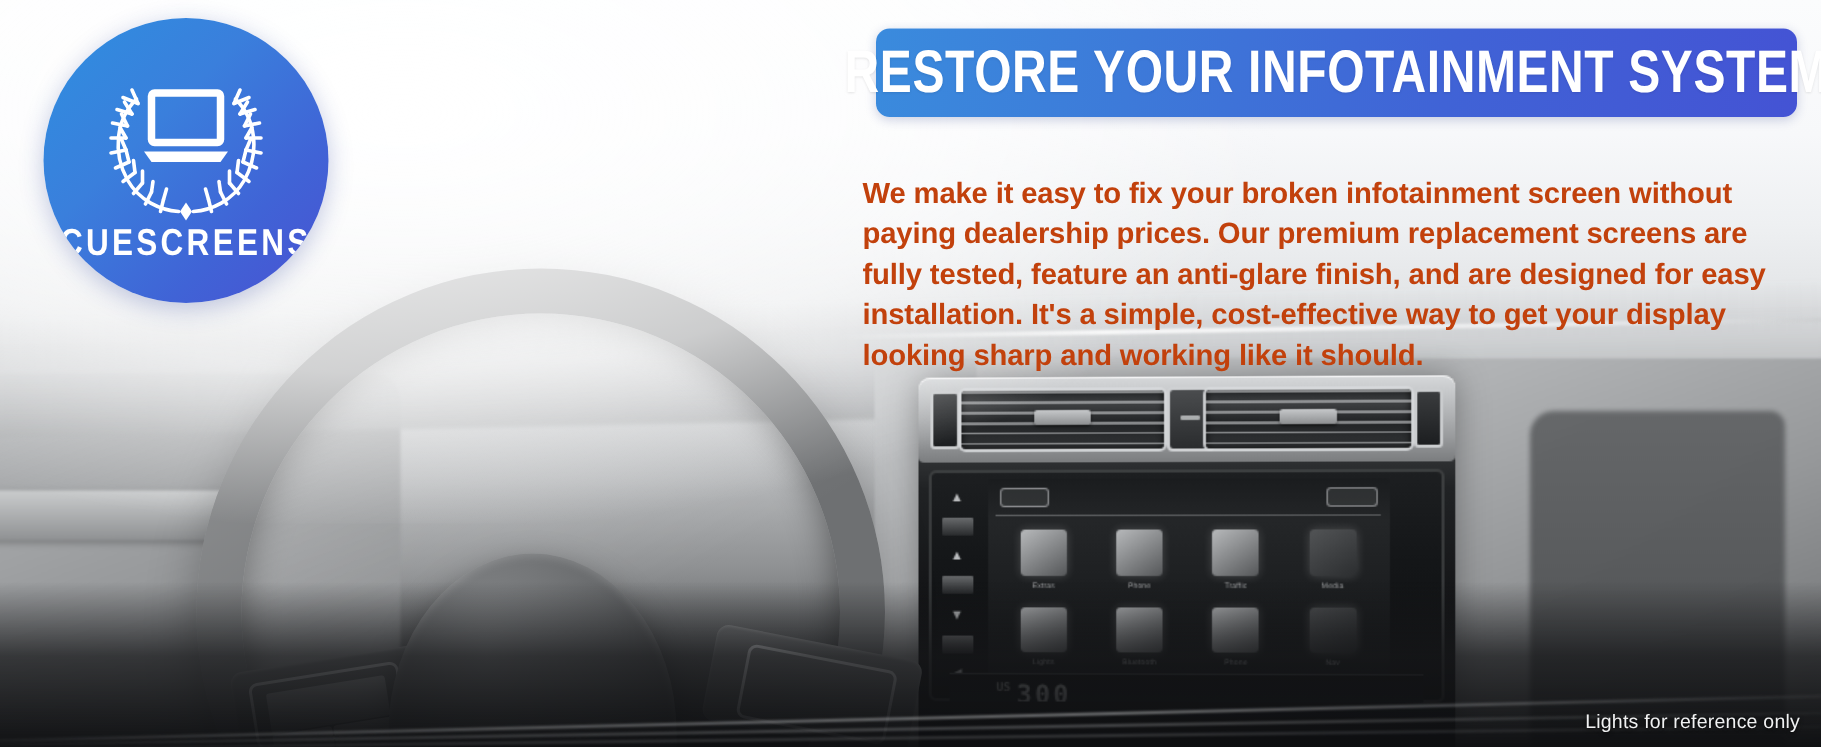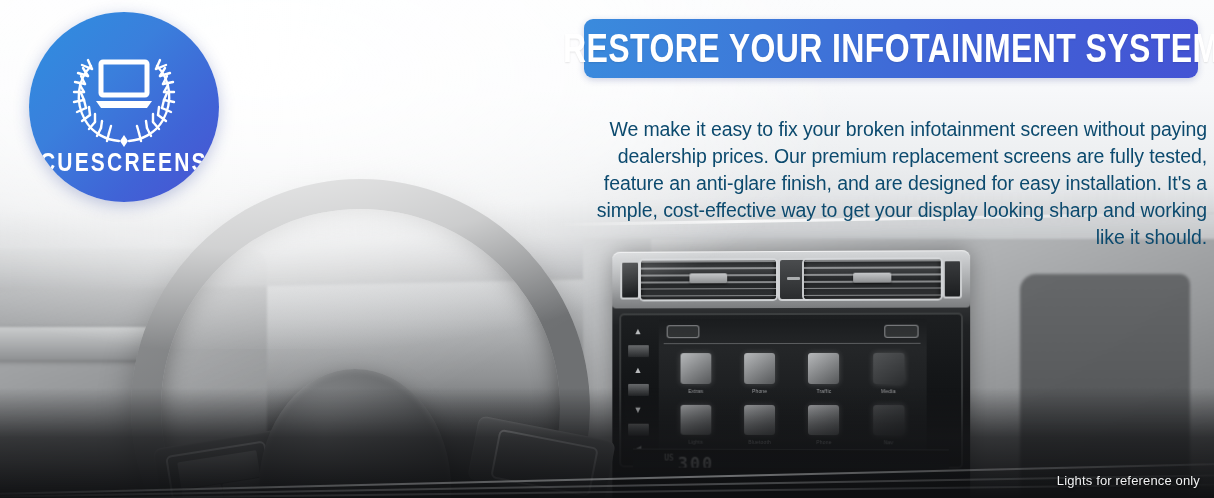--- a/index.html
+++ b/index.html
@@ -432,26 +432,27 @@
     transform: scaleX(.80);
     white-space: nowrap;
     text-shadow: 0 1px 2px rgba(0,0,0,.10);
   }
 
   
   .body-copy {
     position: absolute;
     left: 575px; top: 96px;
     width: 632px;
-    text-align: right;
-    color: #0c4a6e;
+    text-align: left;
+    color: #c2410c;
     font-family: "Liberation Sans", sans-serif;
     font-size: 19.5px;
     line-height: 27px;
     letter-spacing: -.1px;
+    font-weight: bold;
   }
 
   
   .ref-note {
     position: absolute;
     right: 14px; bottom: 10px;
     color: #f0f1f2;
     font-family: "Liberation Sans", sans-serif;
     font-size: 13px;
     letter-spacing: .15px;

